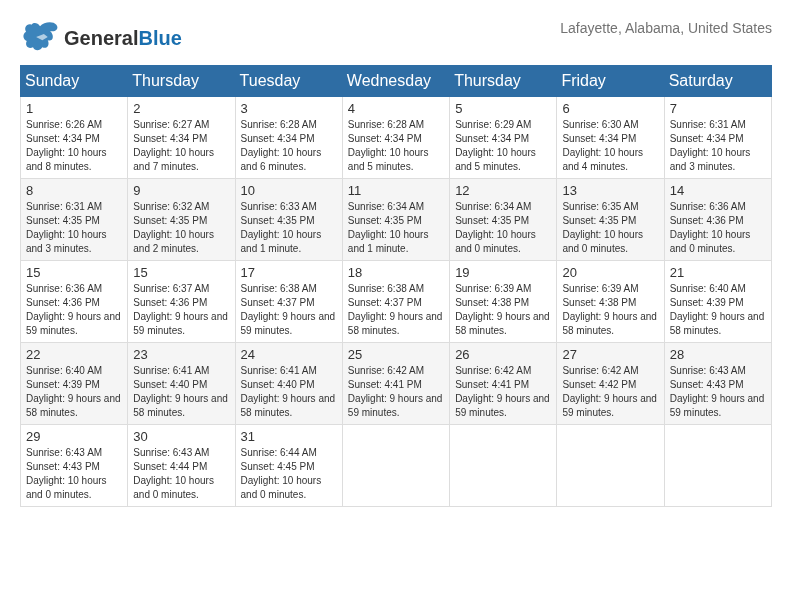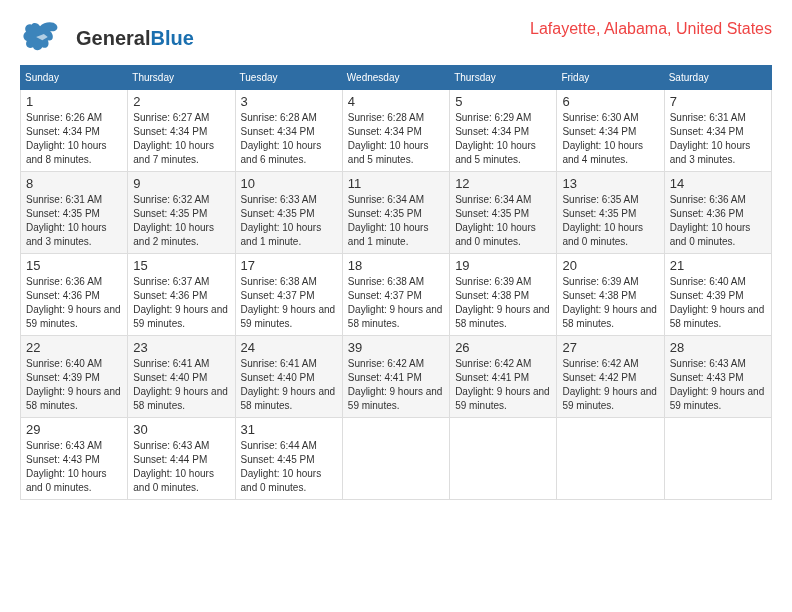--- a/index.html
+++ b/index.html
@@ -23,34 +23,34 @@
     }
     .title-section {
       text-align: right;
     }
     .month-title {
       font-size: 36px;
       font-weight: normal;
       color: #333;
     }
     .location {
-      font-size: 16px;
-      color: #ef4444;
+      font-size: 14px;
+      color: #737373;
     }
     .calendar {
       width: 100%;
       border-collapse: collapse;
       font-size: 11px;
     }
     .calendar th {
       background-color: #2e6da4;
       color: #fff;
       padding: 6px 4px;
       text-align: left;
-      font-size: 10px;
+      font-size: 16px;
       font-weight: normal;
       border: 1px solid #2e6da4;
     }
     .calendar td {
       vertical-align: top;
       padding: 4px 5px;
       border: 1px solid #ddd;
       width: calc(100% / 7);
       min-height: 80px;
       background: #fff;
@@ -69,21 +69,21 @@
       color: #333;
       font-size: 10px;
       line-height: 1.4;
     }
     .empty-cell {
       background: #fff !important;
     }
     .logo-wrapper {
       display: flex;
       align-items: center;
-      gap: 16px;
+      gap: 4px;
     }
     .logo-bird {
       width: 40px;
       height: 35px;
     }
   </style>
 </head>
 <body>
 
 <div class="header">
@@ -213,21 +213,21 @@
         </td>
         <td>
           <span class="day-num">23</span>
           <div class="day-info">Sunrise: 6:41 AM<br>Sunset: 4:40 PM<br>Daylight: 9 hours and 58 minutes.</div>
         </td>
         <td>
           <span class="day-num">24</span>
           <div class="day-info">Sunrise: 6:41 AM<br>Sunset: 4:40 PM<br>Daylight: 9 hours and 58 minutes.</div>
         </td>
         <td>
-          <span class="day-num">39</span>
+          <span class="day-num">25</span>
           <div class="day-info">Sunrise: 6:42 AM<br>Sunset: 4:41 PM<br>Daylight: 9 hours and 59 minutes.</div>
         </td>
         <td>
           <span class="day-num">26</span>
           <div class="day-info">Sunrise: 6:42 AM<br>Sunset: 4:41 PM<br>Daylight: 9 hours and 59 minutes.</div>
         </td>
         <td>
           <span class="day-num">27</span>
           <div class="day-info">Sunrise: 6:42 AM<br>Sunset: 4:42 PM<br>Daylight: 9 hours and 59 minutes.</div>
         </td>

